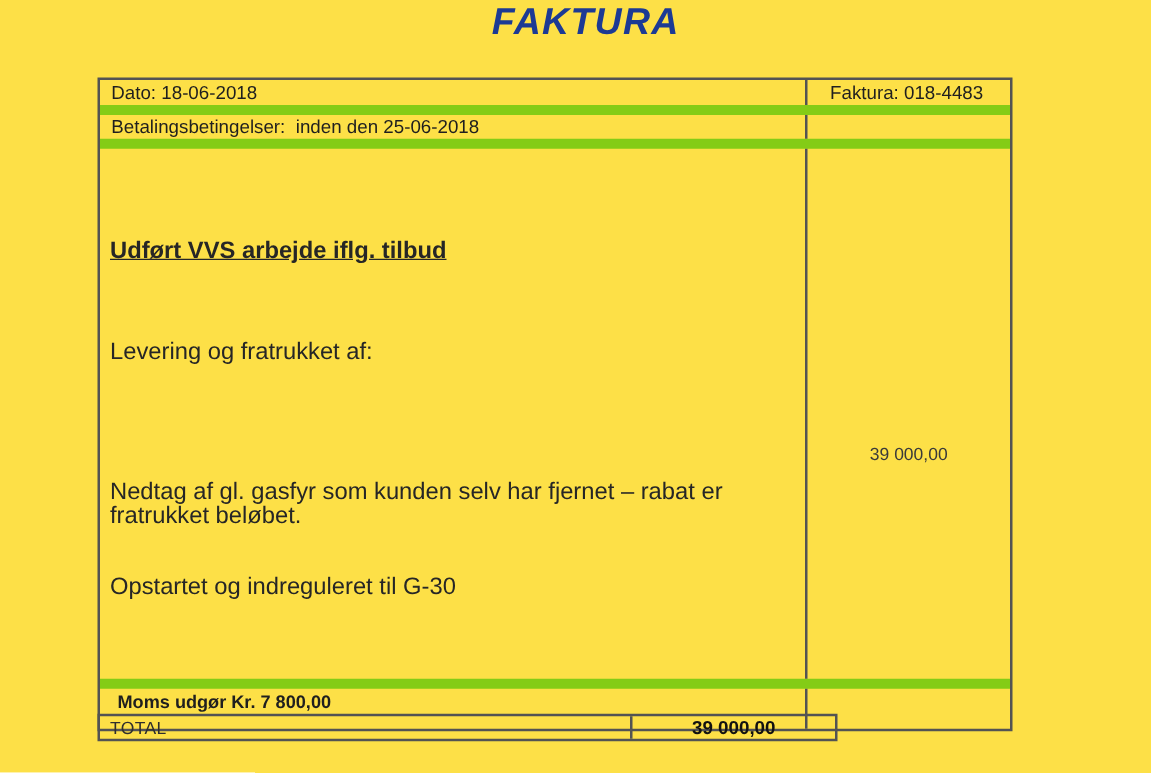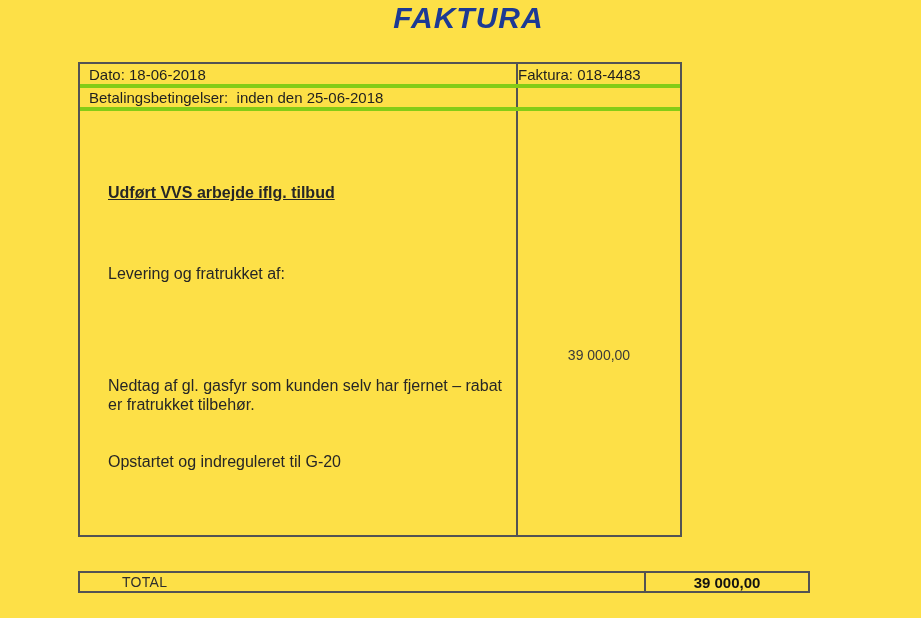--- a/index.html
+++ b/index.html
@@ -6,52 +6,52 @@
   .page {
     position:relative; width:921px; height:618px; background:#fde047;
     font-family:Liberation Sans, sans-serif; color:#262626; overflow:hidden;
   }
   .title {
     position:absolute; top:1px; left:0; width:921px; text-align:center;
     text-indent:16px; font-size:30px; font-weight:bold; font-style:italic;
     color:#1c3a94; letter-spacing:1px;
   }
   .invoice-table {
-    position:absolute; left:78px; top:62px; width:604px;
+    position:absolute; left:78px; top:62px; width:732px;
     border:2px solid #535353; box-sizing:border-box;
   }
   .row { display:flex; }
-  .row + .row { border-top:4px solid #84cc16; }
+  .row + .row { border-top:8px solid #84cc16; }
   .cell { box-sizing:border-box; white-space:pre-wrap; }
   .cell-left { flex:1; display:flex; align-items:center; }
   .cell-right { width:164px; border-left:2px solid #535353; display:flex; align-items:center; }
   .row-date { height:20px; }
   .row-terms { height:19px; }
   .row-body { height:424px; }
   .row-vat { height:32px; }
   .hdr-text { font-size:15px; padding-left:9px; color:#1f1f1f; }
-  .row-date .cell-right { padding-left:0; }
+  .row-date .cell-right { padding-left:18px; }
   .body-cell {
-    display:block; padding:34px 12px 0 28px;
-    font-size:16px; line-height:19px;
+    display:block; padding:34px 12px 0 8px;
+    font-size:19px; line-height:19px;
   }
   .work-heading { font-weight:bold; text-decoration:underline; }
   .delivery-intro { margin-top:24px; }
   .item-lines { margin-top:17px; }
   .amount-cell {
     display:block; padding-top:236px; text-align:center;
     font-size:14px; color:#3a3a3a;
   }
   .vat-cell-left {
     align-items:flex-start; padding:3px 0 0 14px;
     font-weight:bold; font-size:14.5px; color:#1f1f1f;
   }
   .total-table {
-    position:absolute; left:78px; top:571px; width:732px; height:22px;
-    border:2px solid #535353; box-sizing:border-box;padding-left:34px;
+    position:absolute; left:78px; top:571px; width:592px; height:22px;
+    border:2px solid #535353; box-sizing:border-box;
   }
   .total-row { height:18px; }
   .total-label-cell { padding-left:8px; font-size:14px; letter-spacing:0.3px; color:#2e2e2e; }
   .total-amount-cell { justify-content:center; font-weight:bold; font-size:15px; color:#111; }
 </style>
 </head>
 <body>
 
 <div class="page">
 
@@ -67,31 +67,35 @@
     <div class="row row-terms">
       <div class="cell cell-left hdr-text">Betalingsbetingelser:  inden den 25-06-2018</div>
       <div class="cell cell-right"></div>
     </div>
 
     <div class="row row-body">
       <div class="cell cell-left body-cell">
         <div class="work-heading">Udført VVS arbejde iflg. tilbud</div>
         <div class="delivery-intro">Levering og fratrukket af:</div>
         <div class="item-lines">
-          <div>Nedtag af gl. gasfyr som kunden selv har fjernet – rabat er fratrukket tilbehør.</div>
-          <div>Opstartet og indreguleret til G-20</div>
+          <div>Nedtag af gl. gasfyr som kunden selv har fjernet – rabat er fratrukket beløbet.</div>
+          <div>Opstartet og indreguleret til G-30</div>
           
           
         </div>
         
         
       </div>
       <div class="cell cell-right amount-cell">39 000,00</div>
     </div>
 
+    <div class="row row-vat">
+      <div class="cell cell-left vat-cell-left">Moms udgør Kr. 7 800,00</div>
+      <div class="cell cell-right"></div>
+    </div>
 
   </div>
 
   <div class="total-table">
     <div class="row total-row">
       <div class="cell cell-left total-label-cell">TOTAL</div>
       <div class="cell cell-right total-amount-cell">39 000,00</div>
     </div>
   </div>
 

